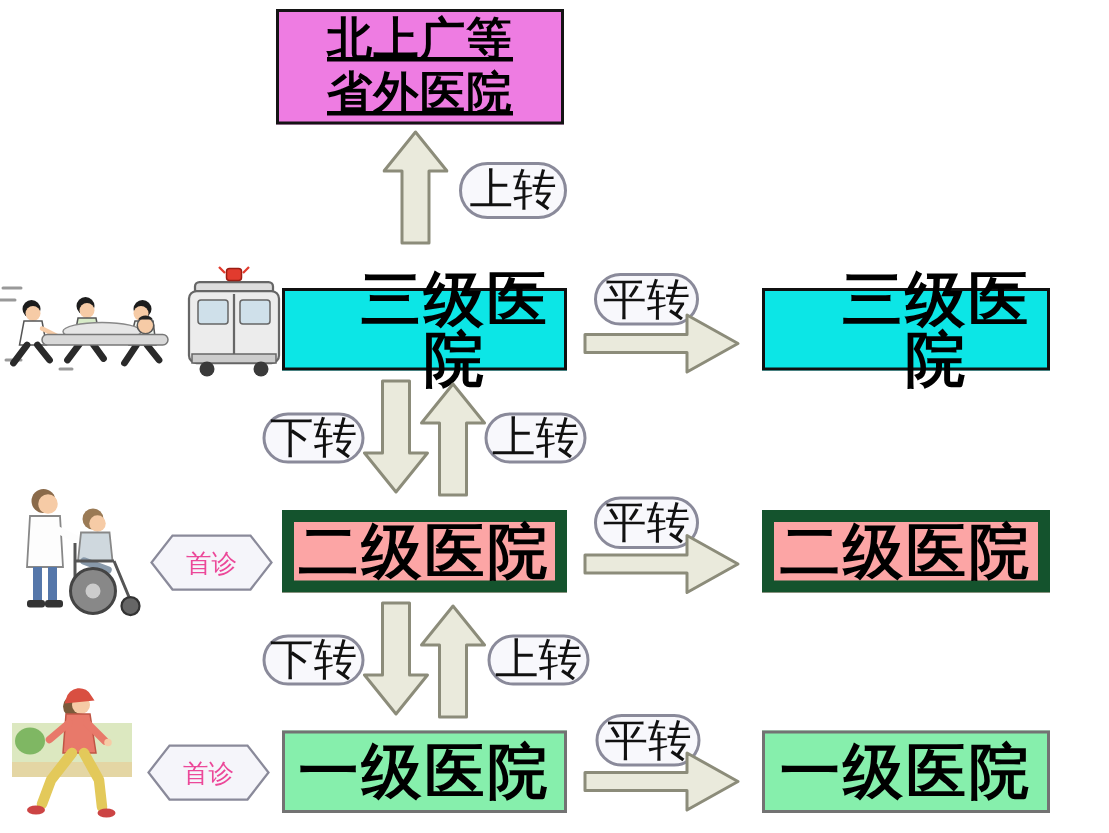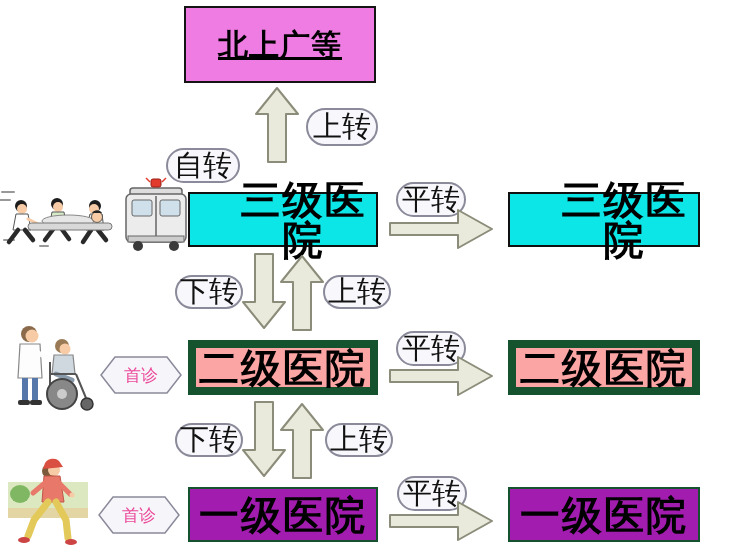--- a/index.html
+++ b/index.html
@@ -9,21 +9,21 @@
   }
   
   .hbox{
     position:absolute;display:flex;align-items:center;justify-content:center;
     font-weight:bold;color:#000;font-size:40px;letter-spacing:2px;box-sizing:border-box;
     text-align:center;line-height:1;
   }
   .box-pink{background:#ee7ce2;border:2px solid #141414;font-size:30px;line-height:1.2;letter-spacing:1px;}
   .box-cyan{background:#0ce6e6;border:2px solid #101010;padding-left:41px;}
   .box-yellow{background:#fca5a5;border:8px solid #14532d;}
-  .box-green{background:#a21caf;border:2px solid #14532d;}
+  .box-green{background:#86efac;border:2px solid #737373;}
   
   .pill{
     position:absolute;display:flex;align-items:center;justify-content:center;
     background:#f8f8fc;border:2px solid #8a8a9a;border-radius:18px;box-sizing:border-box;
     font-family:"Liberation Serif",serif;font-size:29px;color:#111;
   }
   
   .hex{position:absolute;}
   .hex svg{position:absolute;left:0;top:0;}
   .hex .hex-label{
@@ -35,34 +35,32 @@
   .illus{position:absolute;}
 </style>
 </head>
 <body>
 
 <div class="canvas">
 
   <div class="hbox box-pink" style="left:184px;top:6px;width:192px;height:77px;text-decoration:underline;">
     <div>
       <div>北上广等</div>
+      <div>省外医院</div>
     </div>
   </div>
 
   <svg class="arrow" style="left:255px;top:86px;" width="44" height="78" viewBox="0 0 44 78">
     <polygon points="22,2 43,28 31,28 31,76 13,76 13,28 1,28" fill="#eaeadc" stroke="#8c8c7a" stroke-width="2" stroke-linejoin="round"></polygon>
   </svg>
 
   <div class="pill" style="left:306px;top:108px;width:72px;height:38px;border-radius:19px;">
     <span>上转</span>
   </div>
 
-  <div class="pill" style="left:166px;top:148px;width:74px;height:35px;">
-    <span>自转</span>
-  </div>
 
   <svg class="illus" style="left:0;top:176px;" width="190" height="76" viewBox="0 0 190 76">
 
     <g stroke="#999" stroke-width="2" stroke-linecap="round">
       <line x1="2" y1="16" x2="14" y2="16"></line>
         <line x1="0" y1="24" x2="10" y2="24"></line>
       <line x1="4" y1="64" x2="14" y2="64"></line>
         <line x1="40" y1="70" x2="48" y2="70"></line>
     </g>
 

